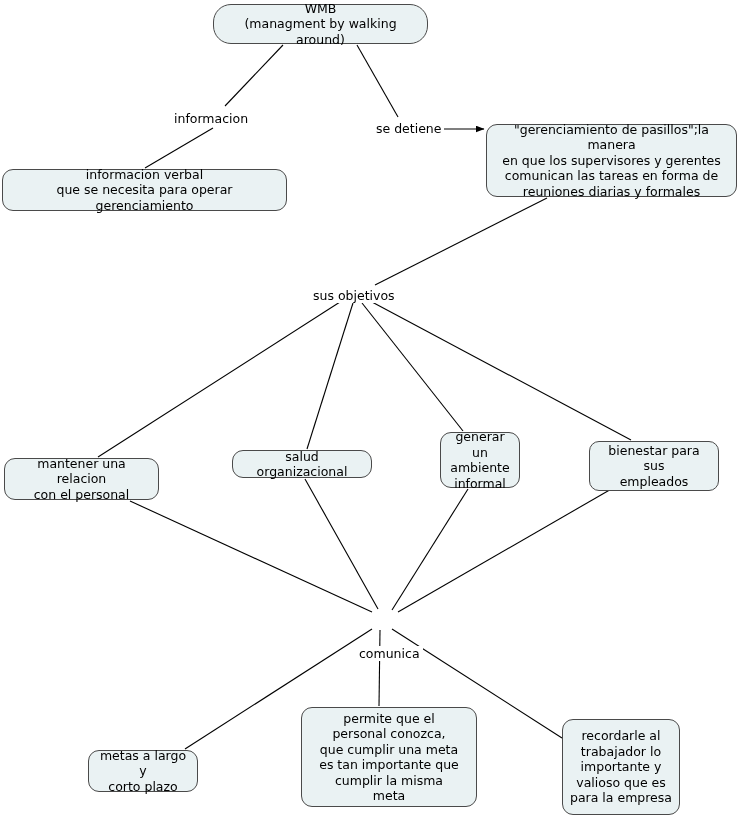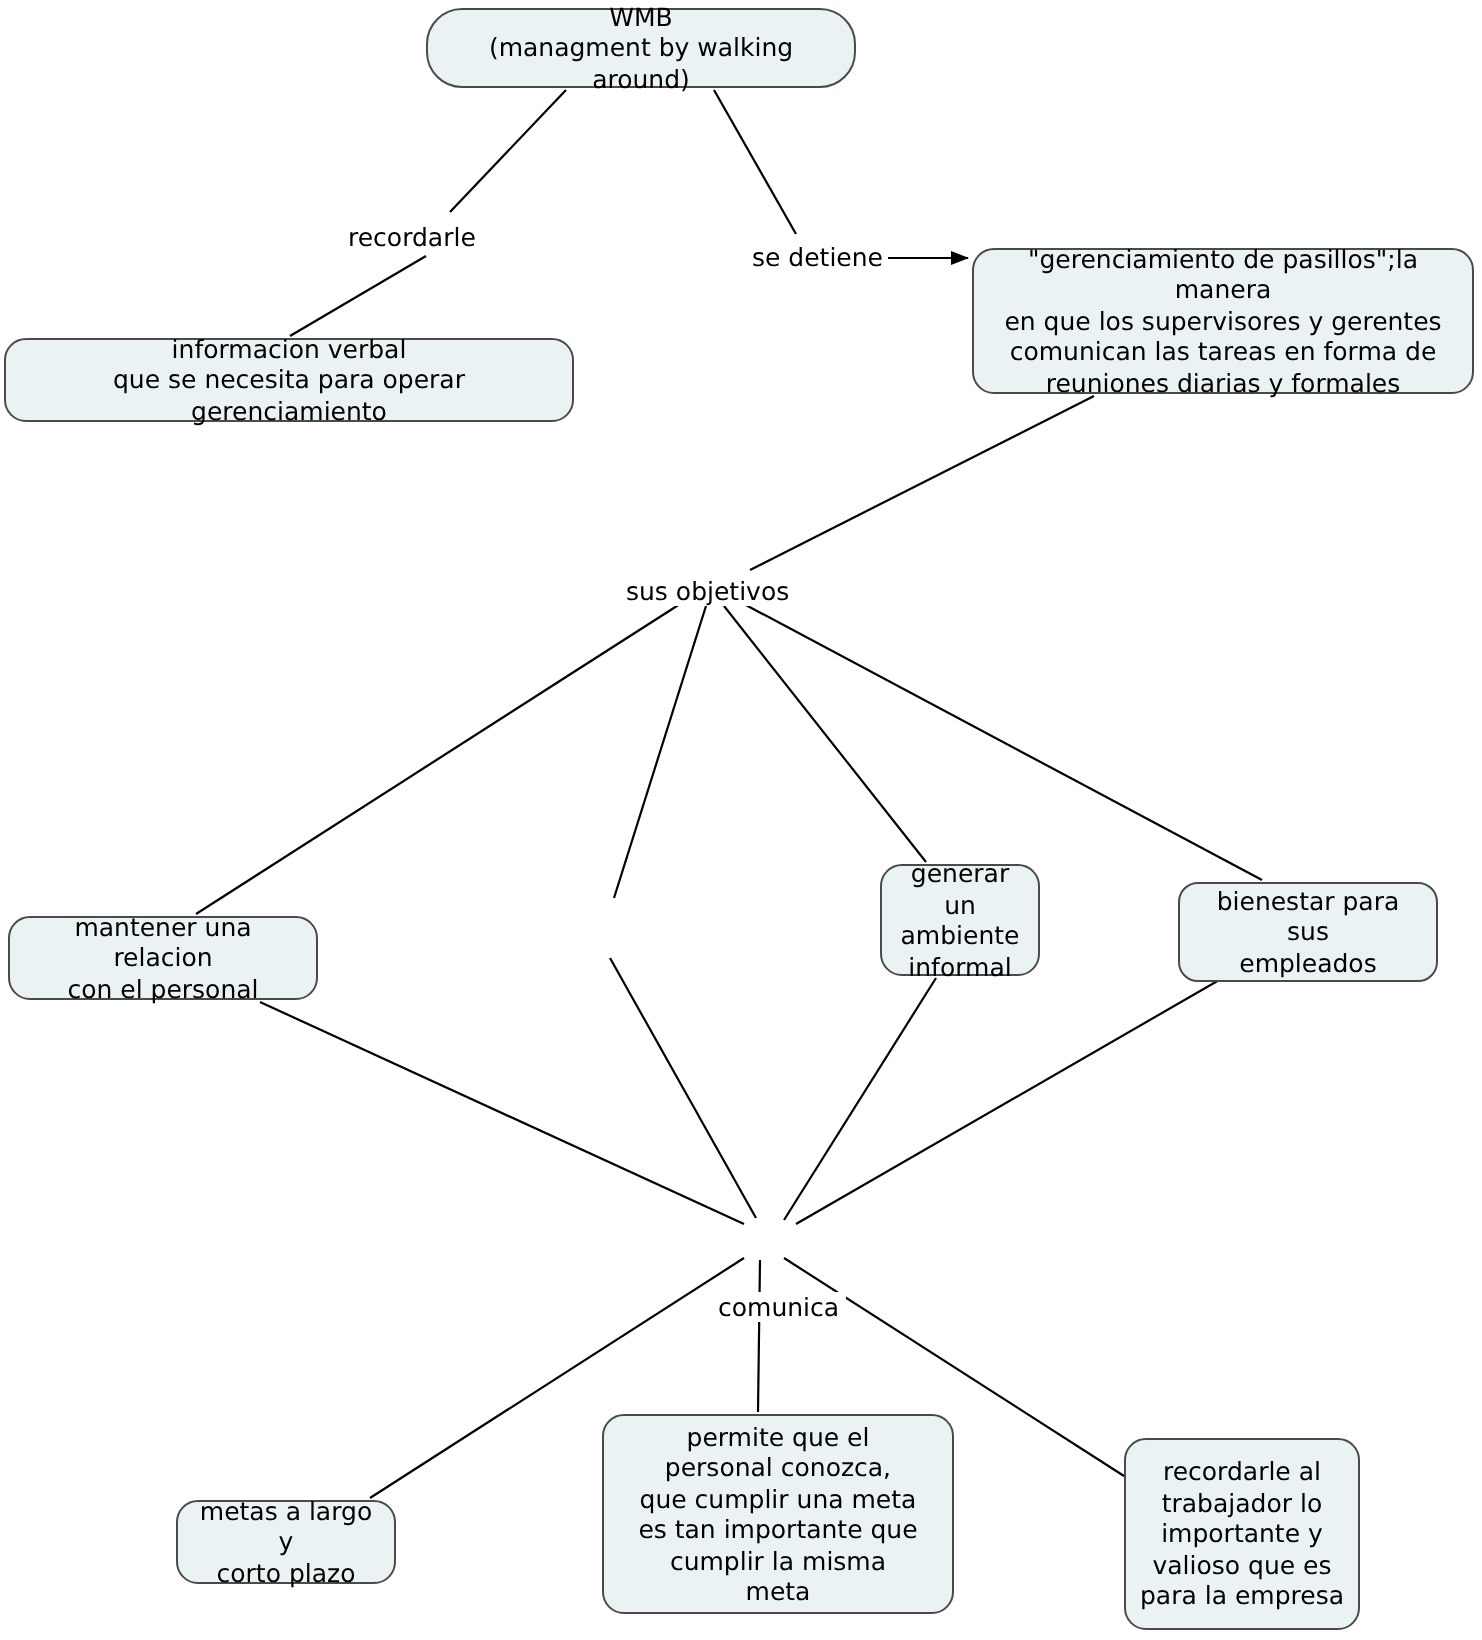--- a/index.html
+++ b/index.html
@@ -103,20 +103,21 @@
 que se necesita para operar gerenciamiento</div>
 
   <div class="node" id="node-gerenciamiento-pasillos" style="left:486px; top:124px; width:251px; height:73px;">"gerenciamiento de pasillos";la manera
 en que los supervisores y gerentes
 comunican las tareas en forma de
 reuniones diarias y formales</div>
 
   <div class="node" id="node-mantener-relacion" style="left:4px; top:458px; width:155px; height:42px;">mantener una relacion
 con el personal</div>
 
+  <div class="node" id="node-salud-organizacional" style="left:232px; top:450px; width:140px; height:28px;">salud organizacional</div>
 
   <div class="node" id="node-ambiente-informal" style="left:440px; top:432px; width:80px; height:56px;">generar un
 ambiente
 informal</div>
 
   <div class="node" id="node-bienestar-empleados" style="left:589px; top:441px; width:130px; height:50px;border-radius:10px;">bienestar para sus
 empleados</div>
 
   <div class="node" id="node-metas-plazo" style="left:88px; top:750px; width:110px; height:42px;">metas a largo y
 corto plazo</div>
@@ -127,21 +128,21 @@
 es tan importante que
 cumplir la misma
 meta</div>
 
   <div class="node" id="node-recordarle-trabajador" style="left:562px; top:719px; width:118px; height:96px;">recordarle al
 trabajador lo
 importante y
 valioso que es
 para la empresa</div>
 
-  <div class="link-label" id="label-proporciona" style="left:171px; top:111px;">recordarle</div>
+  <div class="link-label" id="label-proporciona" style="left:171px; top:111px;">informacion</div>
 
   <div class="link-label" id="label-se-detiene" style="left:373px; top:121px;">se detiene</div>
 
   <div class="link-label" id="label-sus-objetivos" style="left:310px; top:288px;">sus objetivos</div>
 
   <div class="link-label" id="label-comunica" style="left:356px; top:614px;margin-top:32px;">comunica</div>
 
 </div>
 
 </body></html>

